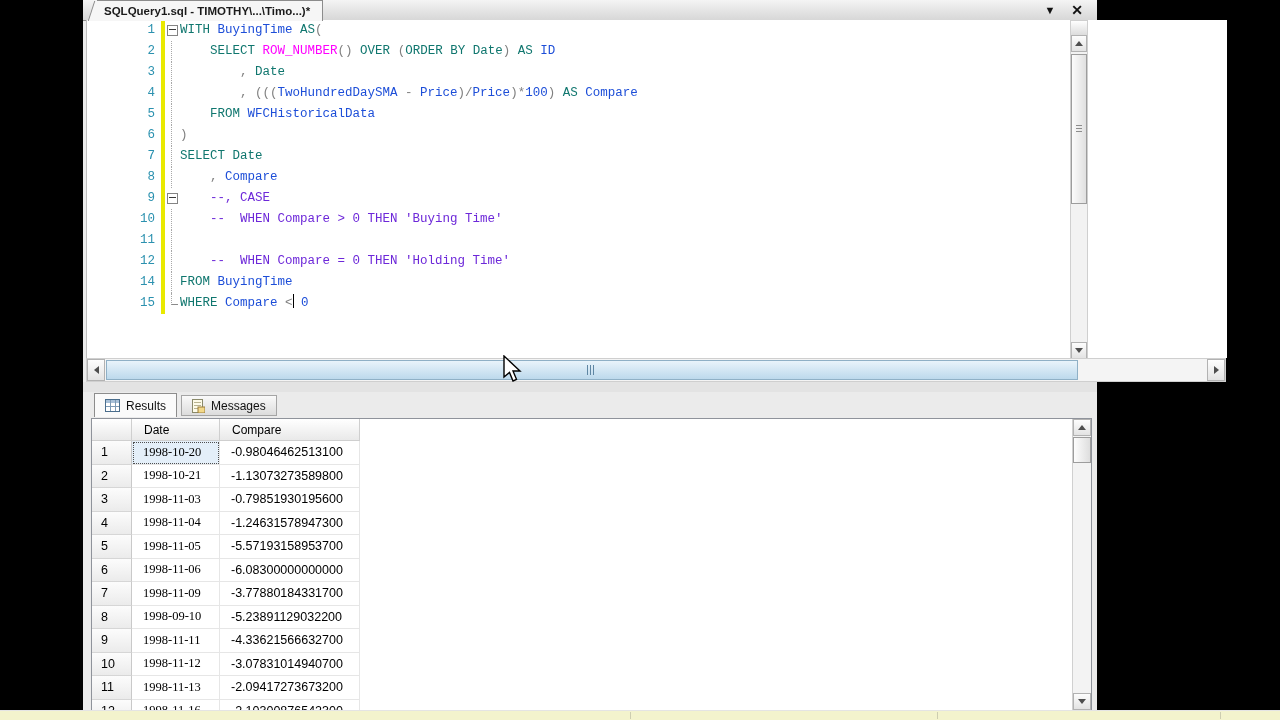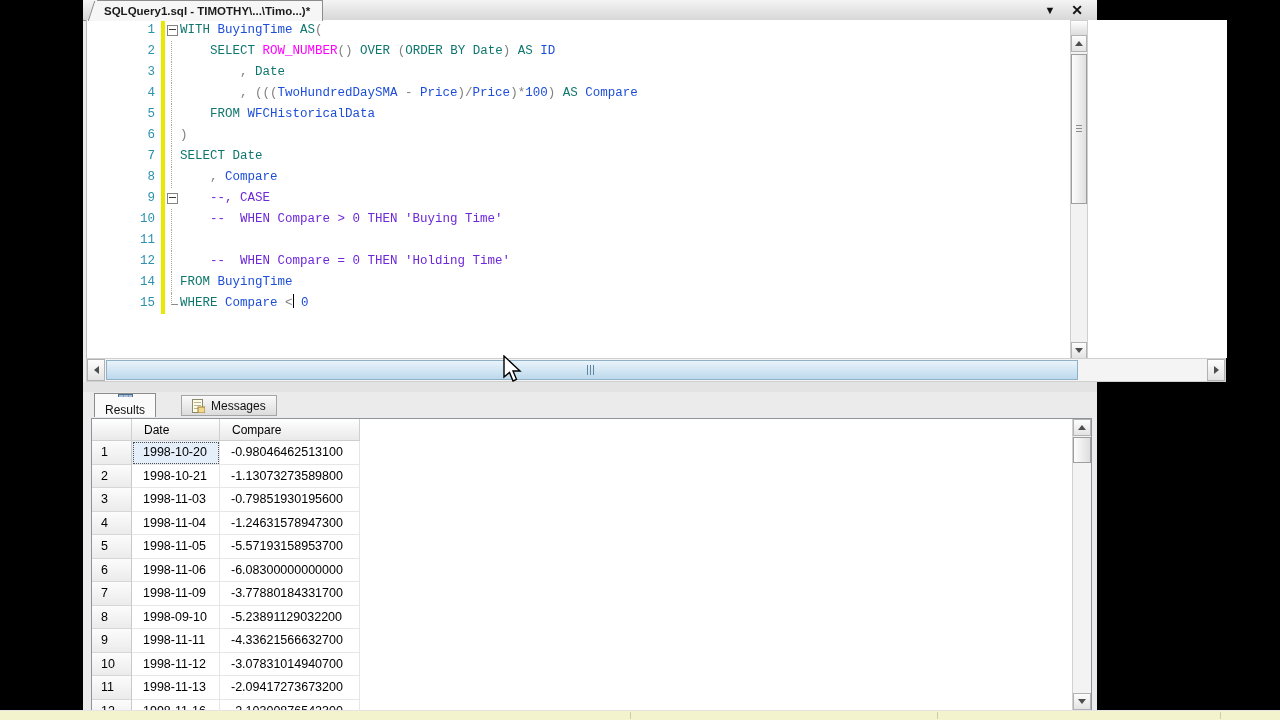--- a/index.html
+++ b/index.html
@@ -65,38 +65,38 @@
              background:linear-gradient(#e9f4fb,#bcd9ec);border:1px solid #8fb0c6;box-sizing:border-box;}
   .ed-hthumb::after{content:'';position:absolute;top:50%;left:50%;margin:-5px 0 0 -5px;width:9px;height:10px;
              background:repeating-linear-gradient(90deg,#5f86a3 0 1px,transparent 1px 3px);}
 
   .splitter{position:absolute;left:0;right:0;top:382px;height:10px;background:#e3e3e3;}
 
   
   .results-pane{position:absolute;left:0;right:0;top:392px;bottom:0;background:#ebebeb;}
   .rtab{position:absolute;top:2px;height:22px;display:flex;align-items:center;gap:6px;
         padding:0 10px;font-size:12px;color:#111;box-sizing:border-box;}
-  .rtab.active{left:11px;background:#fafafa;border:1px solid #8c8c8c;border-bottom:none;z-index:2;top:1px;height:24px;flex-direction:column;}
+  .rtab.active{left:11px;background:#fafafa;border:1px solid #8c8c8c;border-bottom:none;z-index:2;top:1px;height:24px;}
   .rtab.inactive{left:98px;background:linear-gradient(#fafafa,#dcdcdc);border:1px solid #a5a5a5;top:3px;height:21px;}
   .grid-wrap{position:absolute;left:8px;right:5px;top:26px;bottom:0;background:#fff;
              border:1px solid #8f939b;overflow:hidden;}
   .g-header{display:flex;height:22px;}
   .g-header .hc{box-sizing:border-box;background:linear-gradient(#ffffff,#e9e9e9);
                 border-right:1px solid #cfcfcf;border-bottom:1px solid #cfcfcf;
                 font-size:12px;color:#000;display:flex;align-items:center;padding-left:12px;}
   .hc.corner{width:40px;padding-left:0;}
   .hc.c-date{width:88px;}
   .hc.c-comp{width:140px;}
   .g-row{display:flex;height:23.5px;font-size:12.5px;}
   .rh{box-sizing:border-box;width:40px;background:linear-gradient(#fcfcfc,#ebebeb);
       border-right:1px solid #c9c9c9;border-bottom:1px solid #d6d6d6;
       display:flex;align-items:center;padding-left:9px;color:#000;}
   .cell{box-sizing:border-box;border-right:1px solid #e6e6e6;border-bottom:1px solid #e6e6e6;
         display:flex;align-items:center;padding-left:11px;color:#000;white-space:nowrap;}
-  .cell.date{width:88px;}
+  .cell.date{width:88px;font-family:Liberation Serif, serif;}
   .cell.comp{width:140px;}
   .cell.sel{background:#e4eff9;outline:1px dotted #4f4f4f;outline-offset:-2px;}
   .grid-vscroll{position:absolute;right:0;top:0;bottom:0;width:19px;background:#f3f3f3;
                 border-left:1px solid #d0d0d0;box-sizing:border-box;}
   .grid-vscroll .up{position:absolute;left:0;right:0;top:0;height:17px;}
   .grid-vscroll .down{position:absolute;left:0;right:0;bottom:0;height:17px;}
   .grid-vthumb{position:absolute;left:0;right:0;top:18px;height:26px;
                background:linear-gradient(90deg,#fdfdfd,#dedede);border:1px solid #9d9d9d;box-sizing:border-box;}
 
   

